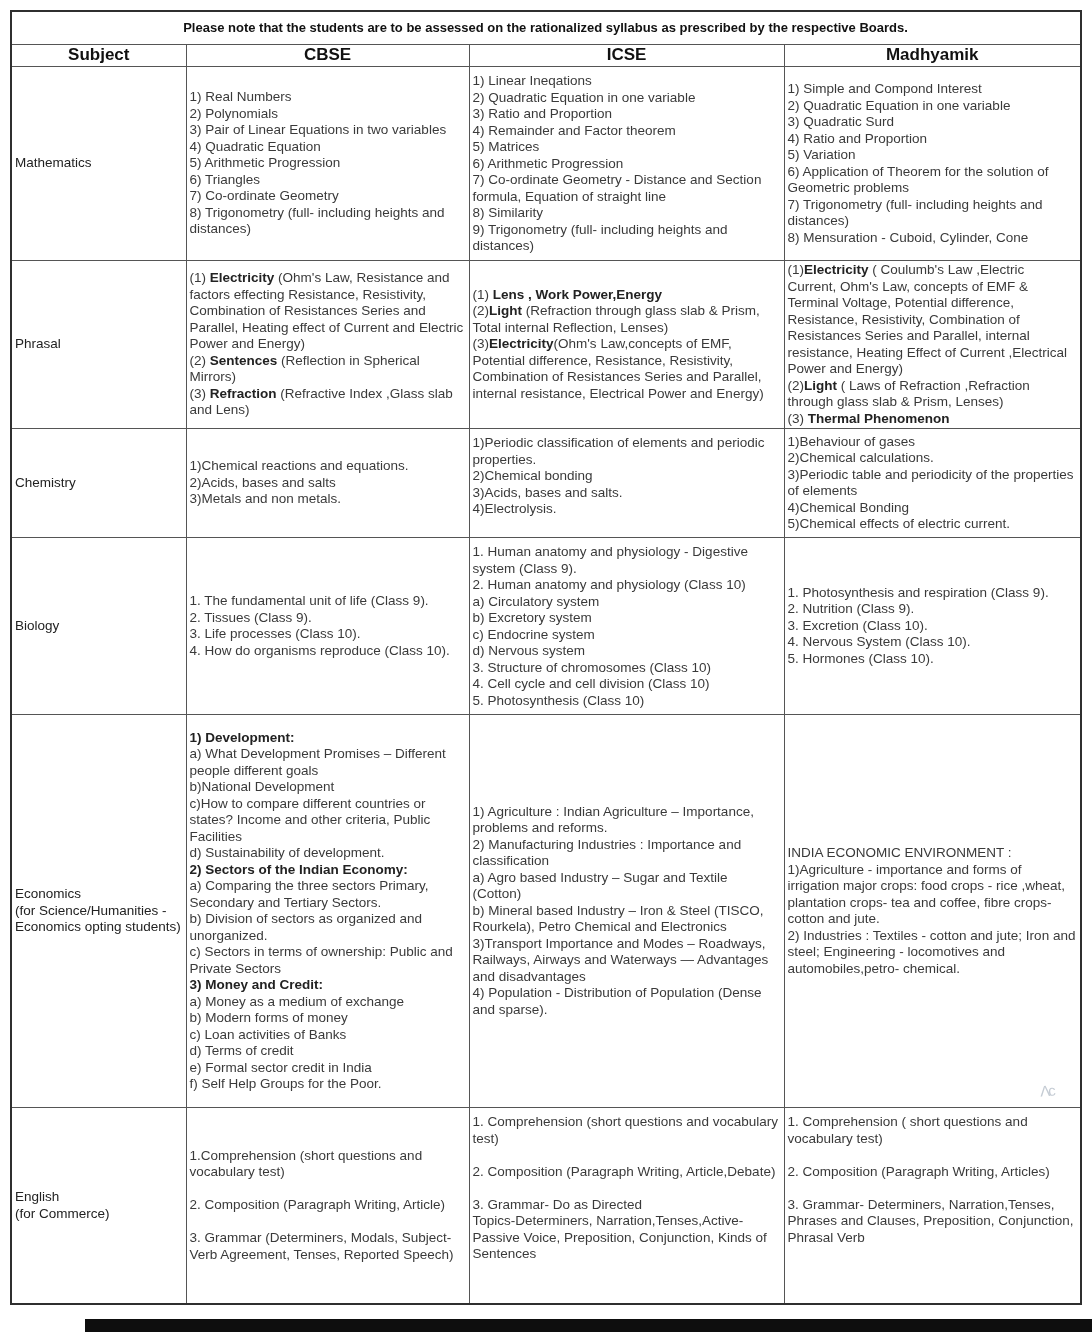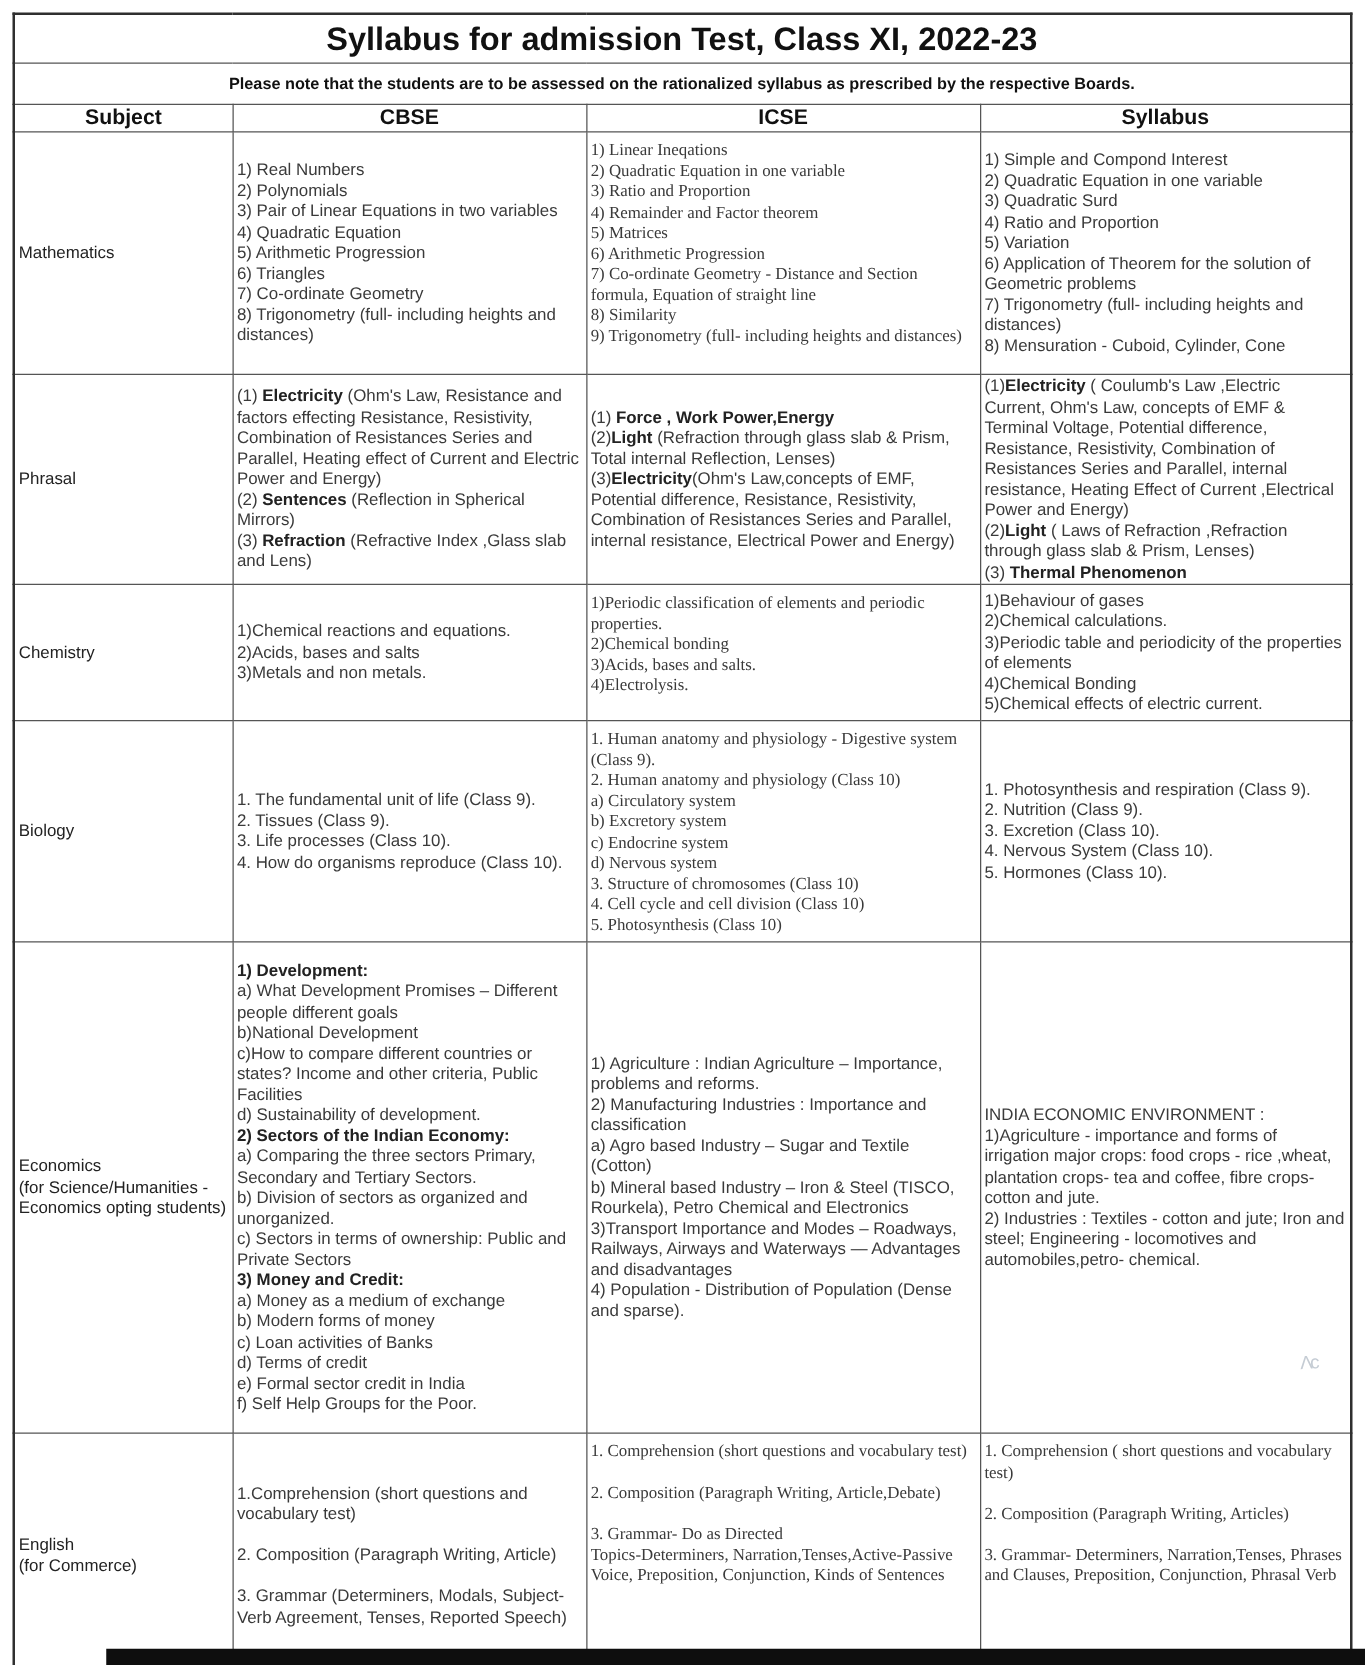--- a/index.html
+++ b/index.html
@@ -30,21 +30,21 @@
   }
   .note{
     text-align:center;font-weight:bold;font-size:13px;color:var(--heading_text);height:30px;
   }
   .r-head th{
     text-align:center;font-weight:bold;font-size:17px;color:var(--heading_text);height:21px;
     padding:0 2px;
   }
   .subj{font-weight:normal;color:#222222;}
   .cell{color:var(--text);}
-  .va-top{vertical-align:top;padding-top:6px;font-family:Liberation Serif, serif;}
+  .va-top{vertical-align:top;padding-top:6px;}
   .r-math td{height:186px;}
   .r-phys td{height:154px;}
   .r-chem td{height:101px;}
   .r-bio td{height:169px;}
   .r-econ td{height:390px;}
   .r-eng td{height:188px;}
   .bottom-bar{
     position:absolute;left:85px;right:0;top:1319px;height:13px;
     background:var(--bottom_bar);
   }
@@ -60,41 +60,38 @@
 <div class="page">
   <table class="syllabus">
     <colgroup>
       <col style="width:175px">
         <col style="width:283px">
         <col style="width:315px">
         <col style="width:297px">
     </colgroup>
     <tbody>
       <tr>
-        <td colspan="4" class="title">Syllabus for admission Test, Class XI, 2022-23</td>
-      </tr>
-      <tr>
         <td colspan="4" class="note">Please note that the students are to be assessed on the rationalized syllabus as prescribed by the respective Boards.</td>
       </tr>
       <tr class="r-head">
         <th>Subject</th>
         <th>CBSE</th>
         <th>ICSE</th>
-        <th>Syllabus</th>
+        <th>Madhyamik</th>
       </tr>
       <tr class="r-math">
         <td class="subj">Mathematics</td>
         <td class="cell">1) Real Numbers<br>2) Polynomials<br>3)  Pair of Linear Equations in two variables<br>4) Quadratic Equation<br>5) Arithmetic Progression<br>6) Triangles<br>7) Co-ordinate Geometry<br>8) Trigonometry (full- including heights and distances)</td>
         <td class="cell va-top">1) Linear Ineqations<br>2) Quadratic Equation in one variable<br>3)  Ratio and Proportion<br>4)  Remainder and Factor theorem<br>5)  Matrices<br>6)  Arithmetic Progression<br>7) Co-ordinate Geometry - Distance and Section formula, Equation of straight line<br>8) Similarity<br>9) Trigonometry (full- including heights and distances)</td>
         <td class="cell">1) Simple and Compond Interest<br>2) Quadratic Equation in one variable<br>3) Quadratic Surd<br>4) Ratio and Proportion<br>5)  Variation<br>6) Application of Theorem for the solution of Geometric problems<br>7) Trigonometry (full- including heights and distances)<br>8) Mensuration -  Cuboid, Cylinder, Cone</td>
       </tr>
       <tr class="r-phys">
         <td class="subj">Phrasal</td>
         <td class="cell">(1) <b>Electricity</b> (Ohm's Law, Resistance and factors effecting Resistance, Resistivity, Combination of Resistances Series and Parallel, Heating effect of Current and Electric Power and Energy)<br>(2) <b>Sentences</b> (Reflection in Spherical Mirrors)<br>(3) <b>Refraction</b> (Refractive Index ,Glass slab and Lens)</td>
-        <td class="cell">(1) <b>Force , Work Power,Energy</b><br>(2)<b>Light</b> (Refraction through glass slab &amp; Prism, Total internal Reflection, Lenses)<br>(3)<b>Electricity</b>(Ohm's Law,concepts of EMF, Potential difference, Resistance, Resistivity, Combination of Resistances Series and Parallel, internal resistance, Electrical Power and Energy)</td>
+        <td class="cell">(1) <b>Lens , Work Power,Energy</b><br>(2)<b>Light</b> (Refraction through glass slab &amp; Prism, Total internal Reflection, Lenses)<br>(3)<b>Electricity</b>(Ohm's Law,concepts of EMF, Potential difference, Resistance, Resistivity, Combination of Resistances Series and Parallel, internal resistance, Electrical Power and Energy)</td>
         <td class="cell">(1)<b>Electricity</b> ( Coulumb's Law ,Electric Current, Ohm's Law,  concepts of EMF &amp; Terminal Voltage, Potential difference, Resistance, Resistivity, Combination of Resistances Series and Parallel, internal resistance,  Heating Effect of Current ,Electrical Power and Energy)<br>(2)<b>Light</b> ( Laws of Refraction ,Refraction through glass slab &amp; Prism, Lenses)<br>(3) <b>Thermal Phenomenon</b></td>
       </tr>
       <tr class="r-chem">
         <td class="subj">Chemistry</td>
         <td class="cell">1)Chemical reactions and equations.<br>2)Acids, bases and salts<br>3)Metals and non metals.</td>
         <td class="cell va-top">1)Periodic classification of elements and periodic properties.<br>2)Chemical bonding<br>3)Acids, bases and salts.<br>4)Electrolysis.</td>
         <td class="cell">1)Behaviour of gases<br>2)Chemical calculations.<br>3)Periodic table and periodicity of the properties of elements<br>4)Chemical Bonding<br>5)Chemical effects of electric current.</td>
       </tr>
       <tr class="r-bio">
         <td class="subj">Biology</td>

